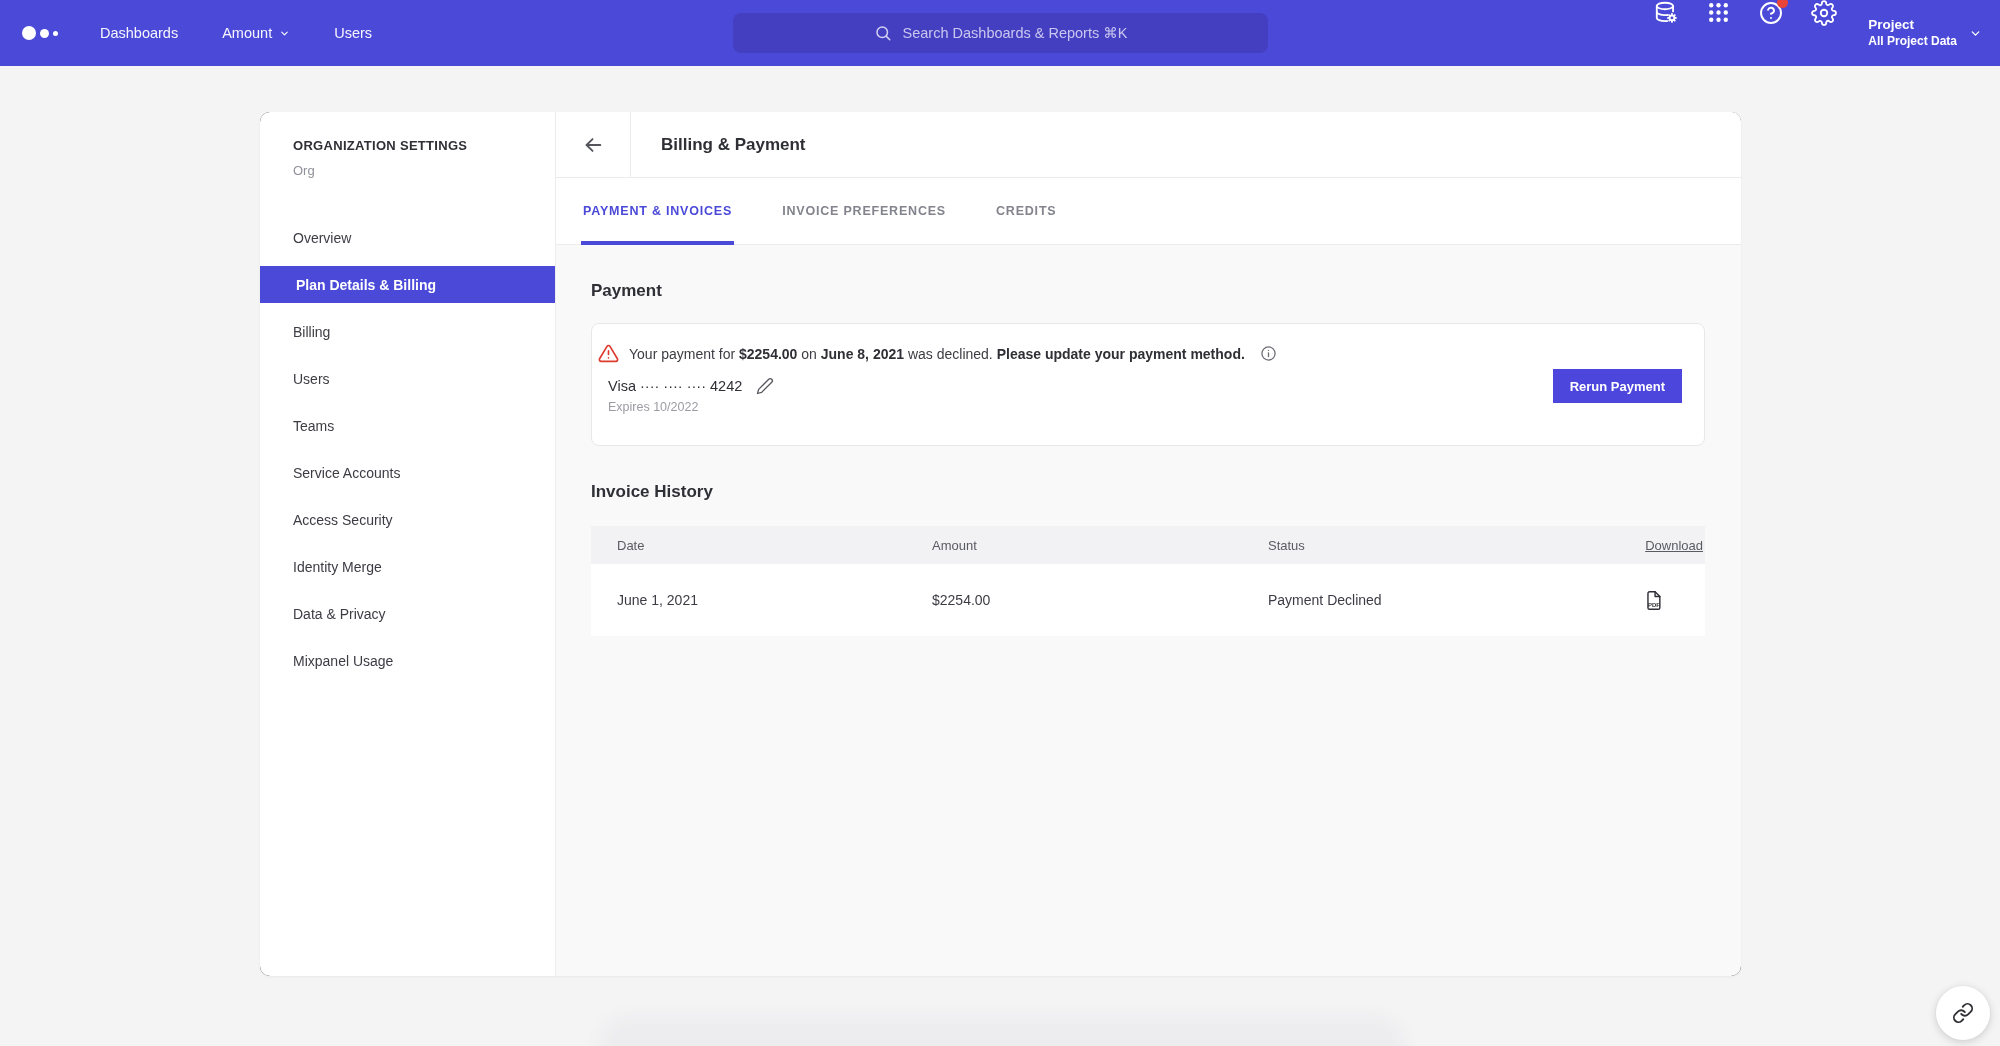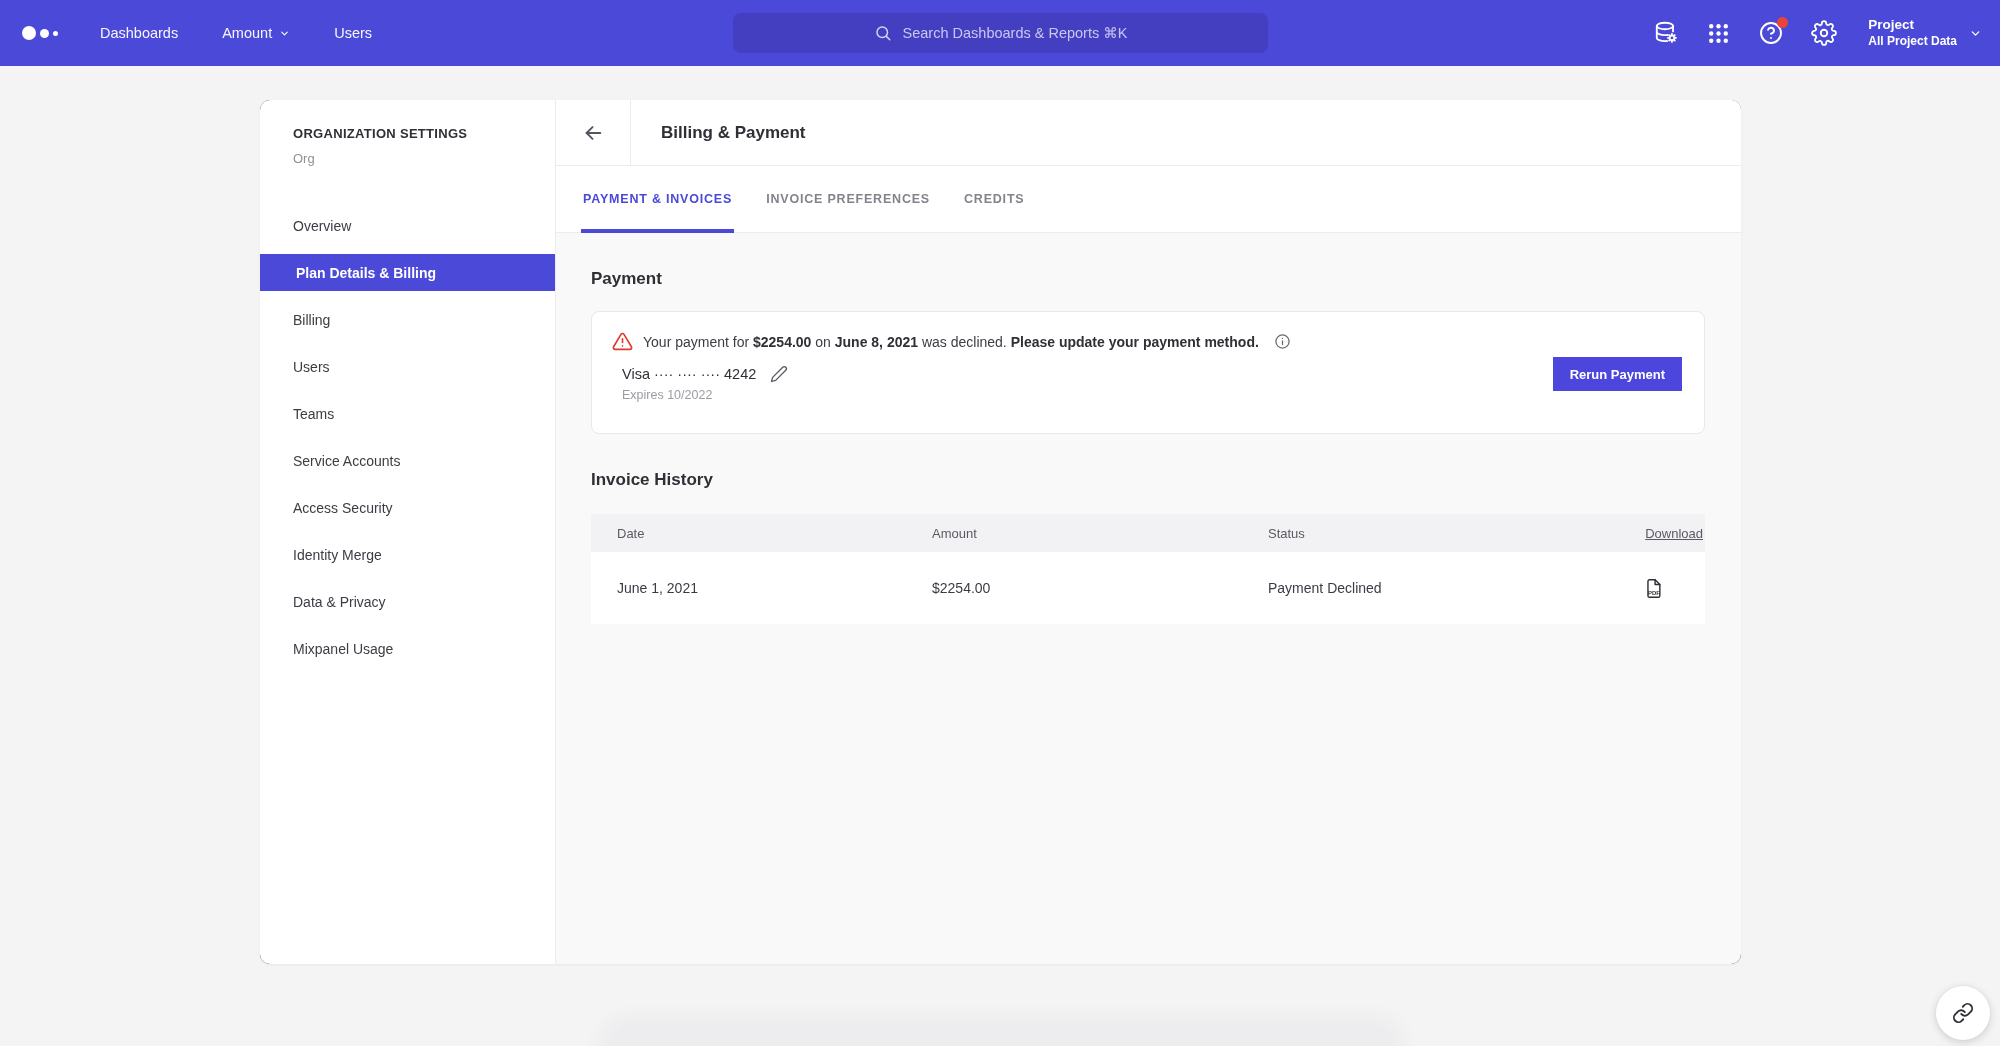--- a/index.html
+++ b/index.html
@@ -26,34 +26,34 @@
   .nav-link {
     color:rgba(255,255,255,.95); font-size:14.5px; cursor:pointer;
     display:flex; align-items:center; gap:7px;
   }
   .searchbar {
     position:absolute; left:733px; top:13px; width:535px; height:40px;
     background:#443fc1; border-radius:8px;
     display:flex; align-items:center; justify-content:center; gap:11px;
     color:#c9c7f0; font-size:14.5px; cursor:text;
   }
-  .nav-right { position:absolute; right:18px; top:0; height:66px; display:flex; align-items:center; gap:27px; }
+  .nav-right { position:absolute; right:18px; top:0; height:66px; display:flex; gap:27px; }
   .nav-icon { position:relative; cursor:pointer; }
   .nav-badge {
     position:absolute; top:-3px; right:-4px; width:11px; height:11px;
     border-radius:50%; background:#e8443a;
   }
   .project-sel { display:flex; align-items:center; gap:12px; cursor:pointer; margin-left:4px; }
   .project-txt { color:#fff; line-height:1.25; }
   .project-label { font-size:13.5px; font-weight:bold; }
   .project-value { font-size:12px; font-weight:bold; }
 
   
   .panel {
-    position:absolute; left:260px; top:100px; width:1481px; height:864px;
+    position:absolute; left:260px; top:112px; width:1481px; height:864px;
     background:#0f172a; border-radius:10px; overflow:hidden;
     box-shadow:0 1px 3px rgba(0,0,0,.05);
     display:flex;
   }
 
   
   .sidebar { width:296px; flex-shrink:0; border-right:1px solid #ececef; background:#fff; padding-top:26px; }
   .sb-title { margin-left:33px; font-size:13px; font-weight:bold; color:#2f2f36; letter-spacing:.3px; }
   .sb-sub   { margin:10px 0 0 33px; font-size:13px; color:#90909a; }
   .sb-items { margin-top:36px; }
@@ -70,41 +70,41 @@
   .content-header {
     height:66px; background:#fff; border-bottom:1px solid #ececef;
     display:flex; align-items:center; flex-shrink:0;
   }
   .back-btn { width:74px; display:flex; align-items:center; justify-content:center; cursor:pointer; height:100%; }
   .header-divider { width:1px; height:100%; background:#ececef; }
   .header-title { margin-left:30px; font-size:17px; font-weight:bold; color:#2f2f36; }
 
   .tabbar {
     height:67px; background:#fff; border-bottom:1px solid #ececef;
-    display:flex; align-items:stretch; padding-left:25px; gap:30px; flex-shrink:0;
+    display:flex; align-items:stretch; padding-left:25px; gap:46px; flex-shrink:0;
   }
   .tab {
     display:flex; align-items:center; position:relative; cursor:pointer;
     font-size:12.5px; font-weight:bold; letter-spacing:.8px; color:#83838d; padding:0 2px;
   }
   .tab.active { color:#4b49d8; }
   .tab.active::after {
     content:""; position:absolute; left:0; right:0; bottom:-1px; height:4px; background:#4b49d8;
   }
 
   .content-body { flex:1; padding:0 36px 0 35px; position:relative; }
   .section-title { font-size:17px; font-weight:bold; color:#2f2f36; }
   .mt-payment { padding-top:36px; }
   .mt-invoice { margin-top:36px; }
 
   
   .payment-card {
     margin-top:22px; height:123px; background:#fff;
     border:1px solid #e8e8eb; border-radius:8px; position:relative;
-    padding:19px 22px 0 20px;
+    padding:19px 22px 0 6px;
   }
   .alert-row { display:flex; align-items:center; gap:10px; font-size:14px; color:#3c3c44; }
   .alert-row b { color:#2f2f36; }
   .info-icon { margin-left:5px; cursor:pointer; }
   .card-row { display:flex; align-items:center; gap:14px; margin:13px 0 0 10px; font-size:14.5px; color:#2f2f36; }
   .edit-icon { cursor:pointer; }
   .expires-row { margin:5px 0 0 10px; font-size:12.5px; color:#9b9ba3; }
   .rerun-btn {
     position:absolute; right:22px; top:45px; height:34px; padding:0 17px;
     background:#4c46dd; color:#fff; font-size:13px; font-weight:bold;

